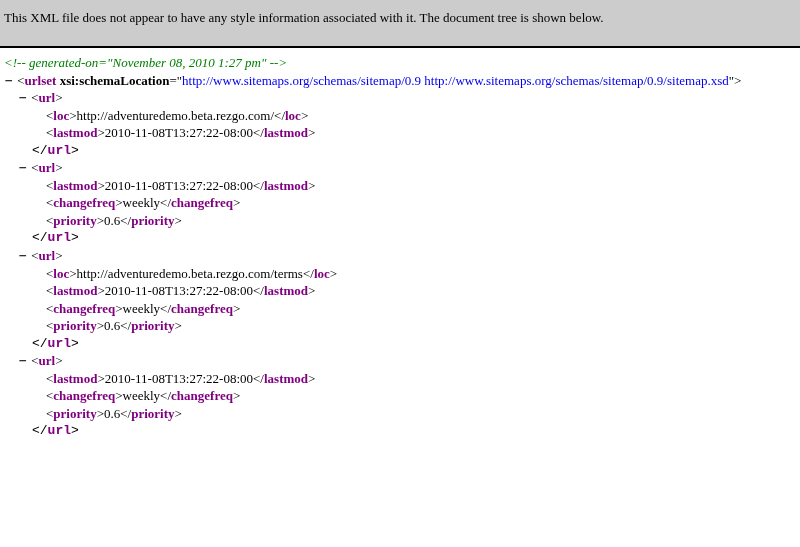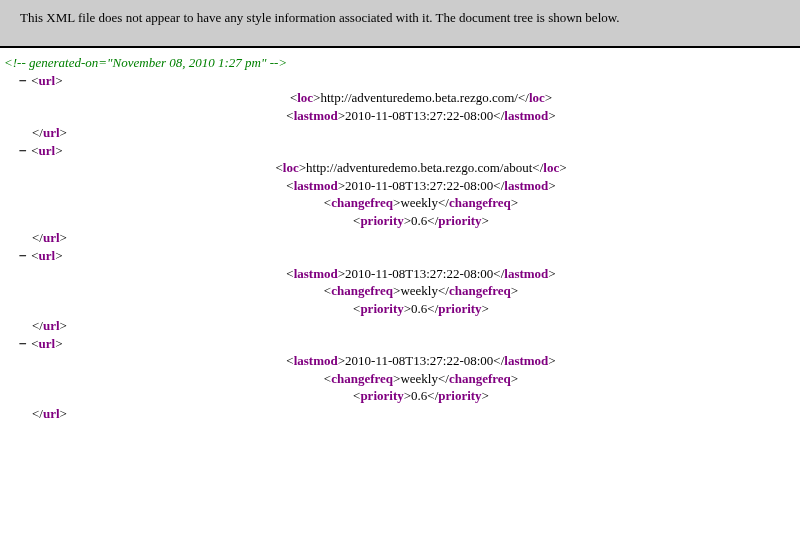--- a/index.html
+++ b/index.html
@@ -6,21 +6,21 @@
     margin: 0;
     padding: 0;
     font-family: "Times New Roman", serif;
     font-size: 13px;
     background: #fff;
     color: #000;
   }
   .banner {
     background: #cccccc;
     border-bottom: 2px solid #000;
-    padding: 10px 8px 20px 20px;
+    padding: 10px 8px 20px 4px;
     font-size: 13px;
   }
   .content {
     padding: 6px 4px;
     font-family: "Times New Roman", serif;
     line-height: 1.35;
   }
   .line { white-space: nowrap; }
   .comment { color: #008000; font-style: italic; }
   .toggler {
@@ -30,54 +30,59 @@
     width: 10px;
     text-align: center;
     cursor: pointer;
   }
   .tagb { color: #800080; font-weight: bold; }
   .attrname { color: #000; font-weight: bold; }
   .attrval { color: #0000ee; }
   .text { color: #000; }
   .punct { color: #000; }
   .ind1 { padding-left: 14px; }
-  .ind2 { padding-left: 28px; }
-  .ind3 { padding-left: 42px; text-align: center; }
+  .ind2 { padding-left: 28px; font-family: Liberation Mono, monospace; }
+  .ind3 { padding-left: 42px; }
 </style>
 </head>
 <body>
 
 <div class="banner">
   <span>This XML file does not appear to have any style information associated with it. The document tree is shown below.</span>
 </div>
 
 <div class="content">
 
   <div class="line">
     <span class="comment">&lt;!-- generated-on="November 08, 2010 1:27 pm" --&gt;</span>
   </div>
 
+  <div class="line">
+    <span class="toggler">−</span>
+    <span class="punct"> &lt;</span><span class="tagb">urlset</span>
+    <span class="punct"> </span><span class="attrname">xsi:schemaLocation</span><span class="punct">="</span><span class="attrval">http://www.sitemaps.org/schemas/sitemap/0.9 http://www.sitemaps.org/schemas/sitemap/0.9/sitemap.xsd</span><span class="punct">"&gt;</span>
+  </div>
 
   <div id="urls-container">
       <div>
         <div class="line ind1"><span class="toggler">−</span> <span class="punct">&lt;</span><span class="tagb">url</span><span class="punct">&gt;</span></div>
         <div class="line ind3"><span class="punct">&lt;</span><span class="tagb">loc</span><span class="punct">&gt;</span><span class="text">http://adventuredemo.beta.rezgo.com/</span><span class="punct">&lt;/</span><span class="tagb">loc</span><span class="punct">&gt;</span></div>
         <div class="line ind3"><span class="punct">&lt;</span><span class="tagb">lastmod</span><span class="punct">&gt;</span><span class="text">2010-11-08T13:27:22-08:00</span><span class="punct">&lt;/</span><span class="tagb">lastmod</span><span class="punct">&gt;</span></div>
         <div class="line ind2"><span class="punct">&lt;/</span><span class="tagb">url</span><span class="punct">&gt;</span></div>
       </div>
       <div>
         <div class="line ind1"><span class="toggler">−</span> <span class="punct">&lt;</span><span class="tagb">url</span><span class="punct">&gt;</span></div>
-        <div class="line ind3"><span class="punct">&lt;</span><span class="tagb">loc</span><span class="punct">&gt;</span><span class="text">http://adventuredemo.beta.rezgo.com/about</span><span class="punct">&lt;/</span><span class="tagb">loc</span><span class="punct">&gt;</span></div>
         <div class="line ind3"><span class="punct">&lt;</span><span class="tagb">lastmod</span><span class="punct">&gt;</span><span class="text">2010-11-08T13:27:22-08:00</span><span class="punct">&lt;/</span><span class="tagb">lastmod</span><span class="punct">&gt;</span></div>
         <div class="line ind3"><span class="punct">&lt;</span><span class="tagb">changefreq</span><span class="punct">&gt;</span><span class="text">weekly</span><span class="punct">&lt;/</span><span class="tagb">changefreq</span><span class="punct">&gt;</span></div>
         <div class="line ind3"><span class="punct">&lt;</span><span class="tagb">priority</span><span class="punct">&gt;</span><span class="text">0.6</span><span class="punct">&lt;/</span><span class="tagb">priority</span><span class="punct">&gt;</span></div>
         <div class="line ind2"><span class="punct">&lt;/</span><span class="tagb">url</span><span class="punct">&gt;</span></div>
       </div>
       <div>
         <div class="line ind1"><span class="toggler">−</span> <span class="punct">&lt;</span><span class="tagb">url</span><span class="punct">&gt;</span></div>
+        <div class="line ind3"><span class="punct">&lt;</span><span class="tagb">loc</span><span class="punct">&gt;</span><span class="text">http://adventuredemo.beta.rezgo.com/terms</span><span class="punct">&lt;/</span><span class="tagb">loc</span><span class="punct">&gt;</span></div>
         <div class="line ind3"><span class="punct">&lt;</span><span class="tagb">lastmod</span><span class="punct">&gt;</span><span class="text">2010-11-08T13:27:22-08:00</span><span class="punct">&lt;/</span><span class="tagb">lastmod</span><span class="punct">&gt;</span></div>
         <div class="line ind3"><span class="punct">&lt;</span><span class="tagb">changefreq</span><span class="punct">&gt;</span><span class="text">weekly</span><span class="punct">&lt;/</span><span class="tagb">changefreq</span><span class="punct">&gt;</span></div>
         <div class="line ind3"><span class="punct">&lt;</span><span class="tagb">priority</span><span class="punct">&gt;</span><span class="text">0.6</span><span class="punct">&lt;/</span><span class="tagb">priority</span><span class="punct">&gt;</span></div>
         <div class="line ind2"><span class="punct">&lt;/</span><span class="tagb">url</span><span class="punct">&gt;</span></div>
       </div>
       <div>
         <div class="line ind1"><span class="toggler">−</span> <span class="punct">&lt;</span><span class="tagb">url</span><span class="punct">&gt;</span></div>
         <div class="line ind3"><span class="punct">&lt;</span><span class="tagb">lastmod</span><span class="punct">&gt;</span><span class="text">2010-11-08T13:27:22-08:00</span><span class="punct">&lt;/</span><span class="tagb">lastmod</span><span class="punct">&gt;</span></div>
         <div class="line ind3"><span class="punct">&lt;</span><span class="tagb">changefreq</span><span class="punct">&gt;</span><span class="text">weekly</span><span class="punct">&lt;/</span><span class="tagb">changefreq</span><span class="punct">&gt;</span></div>
         <div class="line ind3"><span class="punct">&lt;</span><span class="tagb">priority</span><span class="punct">&gt;</span><span class="text">0.6</span><span class="punct">&lt;/</span><span class="tagb">priority</span><span class="punct">&gt;</span></div>

